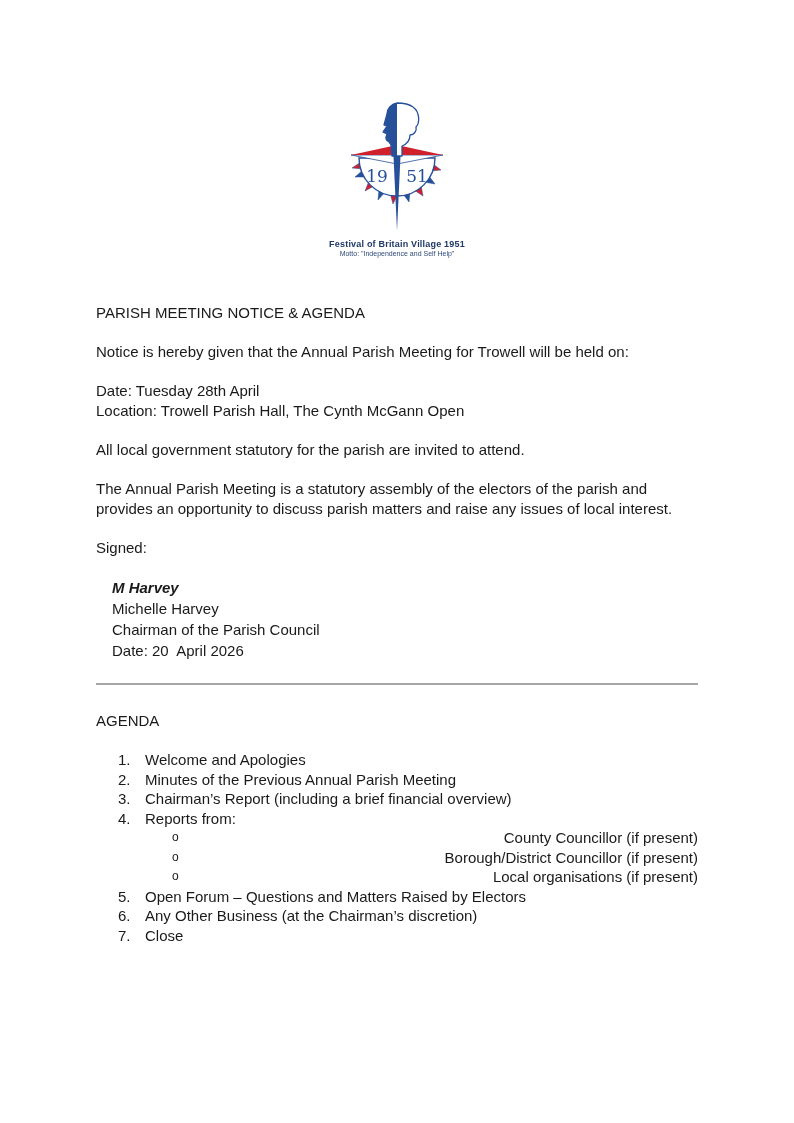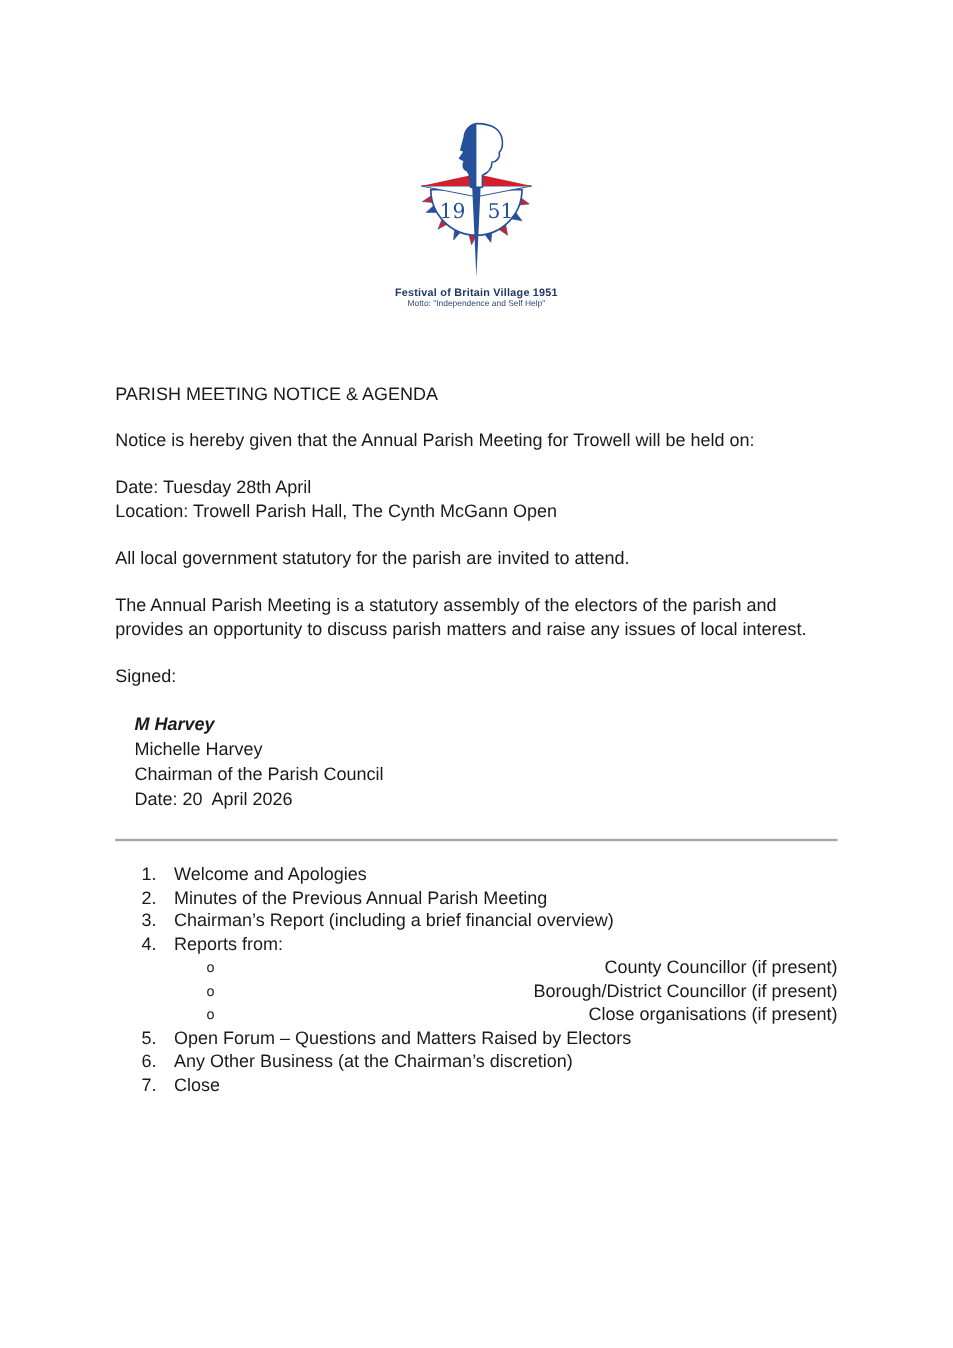--- a/index.html
+++ b/index.html
@@ -14,21 +14,21 @@
 
   
   .logo-block { margin: 98px auto 0 auto; width: 240px; text-align: center; }
   .logo-svg { display: block; margin: 0 auto; }
   .caption-title { margin-top: 4px; font-size: 9px; font-weight: bold; color: #1f3864; letter-spacing: 0.2px; }
   .caption-motto { margin-top: 1px; font-size: 7px; color: #2e4a7a; }
 
   
   .content { padding: 0 96px; font-size: 15px; }
   .para { margin: 0 0 19px 0; line-height: 20px; }
-  .title-line { margin-top: 62px; }
+  .title-line { margin-top: 46px; }
   .sig-block { line-height: 21px; margin: 16px; }
   .prewrap { white-space: pre-wrap; }
   .sig-name { font-weight: bold; font-style: italic; }
 
   .rule { border: none; border-top: 2px solid #a6a6a6; margin: 22px 0 0 0; }
   .agenda-heading { margin-top: 26px; line-height: 20px; }
 
   .agenda-list { margin-top: 18px; }
   .agenda-item { display: flex; line-height: 19.5px; }
   .item-num { margin-left: 22px; width: 27px; flex: 0 0 27px; }
@@ -104,20 +104,21 @@
 
     <div class="sig-block">
       <div class="sig-name">M Harvey</div>
       <div>Michelle Harvey</div>
       <div>Chairman of the Parish Council</div>
       <div class="prewrap">Date: 20  April 2026</div>
     </div>
 
     <hr class="rule">
 
+    <p class="para agenda-heading">AGENDA</p>
 
     <div class="agenda-list">
 
       <div class="agenda-item">
         <span class="item-num">1.</span>
         <span class="item-text">Welcome and Apologies</span>
       </div>
 
       <div class="agenda-item">
         <span class="item-num">2.</span>
@@ -137,21 +138,21 @@
       <div class="sub-item">
         <span class="sub-bullet">o</span>
         <span class="sub-text">County Councillor (if present)</span>
       </div>
       <div class="sub-item">
         <span class="sub-bullet">o</span>
         <span class="sub-text">Borough/District Councillor (if present)</span>
       </div>
       <div class="sub-item">
         <span class="sub-bullet">o</span>
-        <span class="sub-text">Close organisations (if present)</span>
+        <span class="sub-text">Local organisations (if present)</span>
       </div>
 
       <div class="agenda-item">
         <span class="item-num">5.</span>
         <span class="item-text">Open Forum – Questions and Matters Raised by Electors</span>
       </div>
 
       <div class="agenda-item">
         <span class="item-num">6.</span>
         <span class="item-text">Any Other Business (at the Chairman’s discretion)</span>

